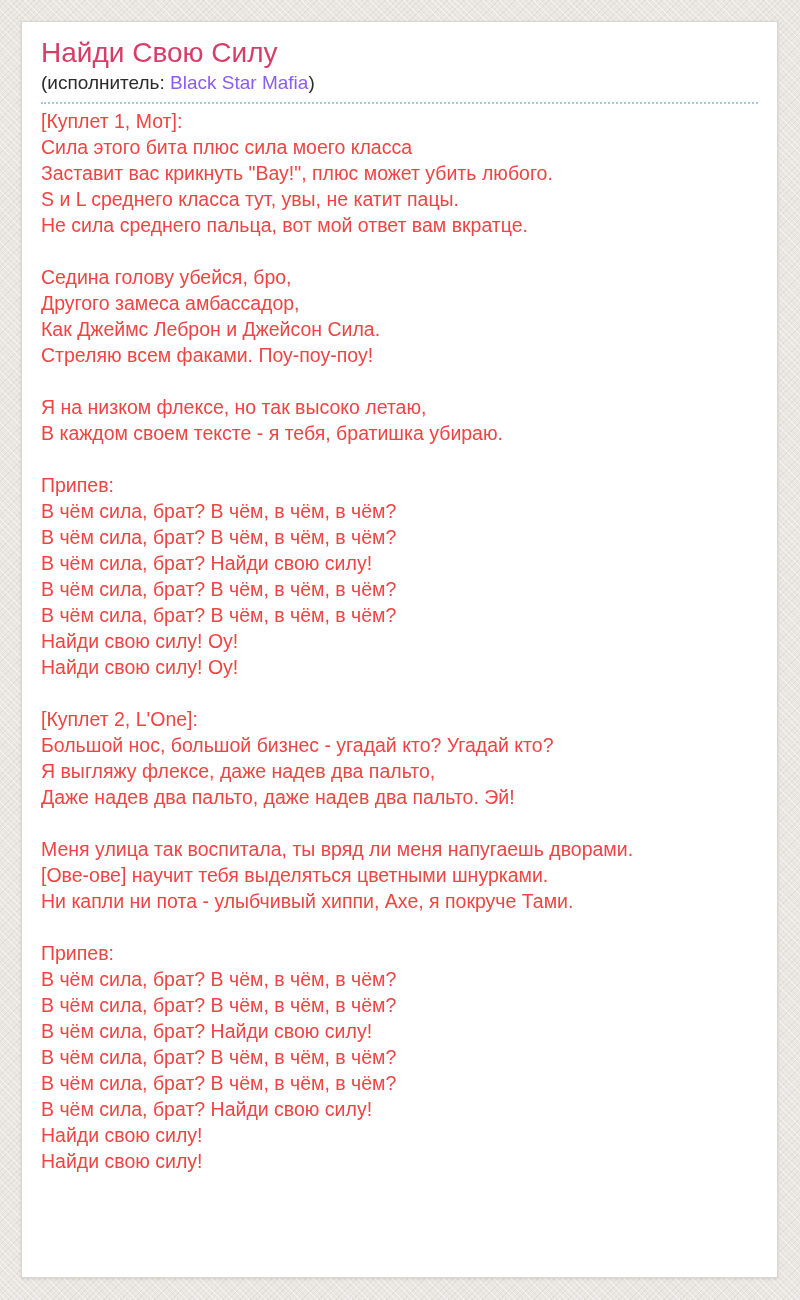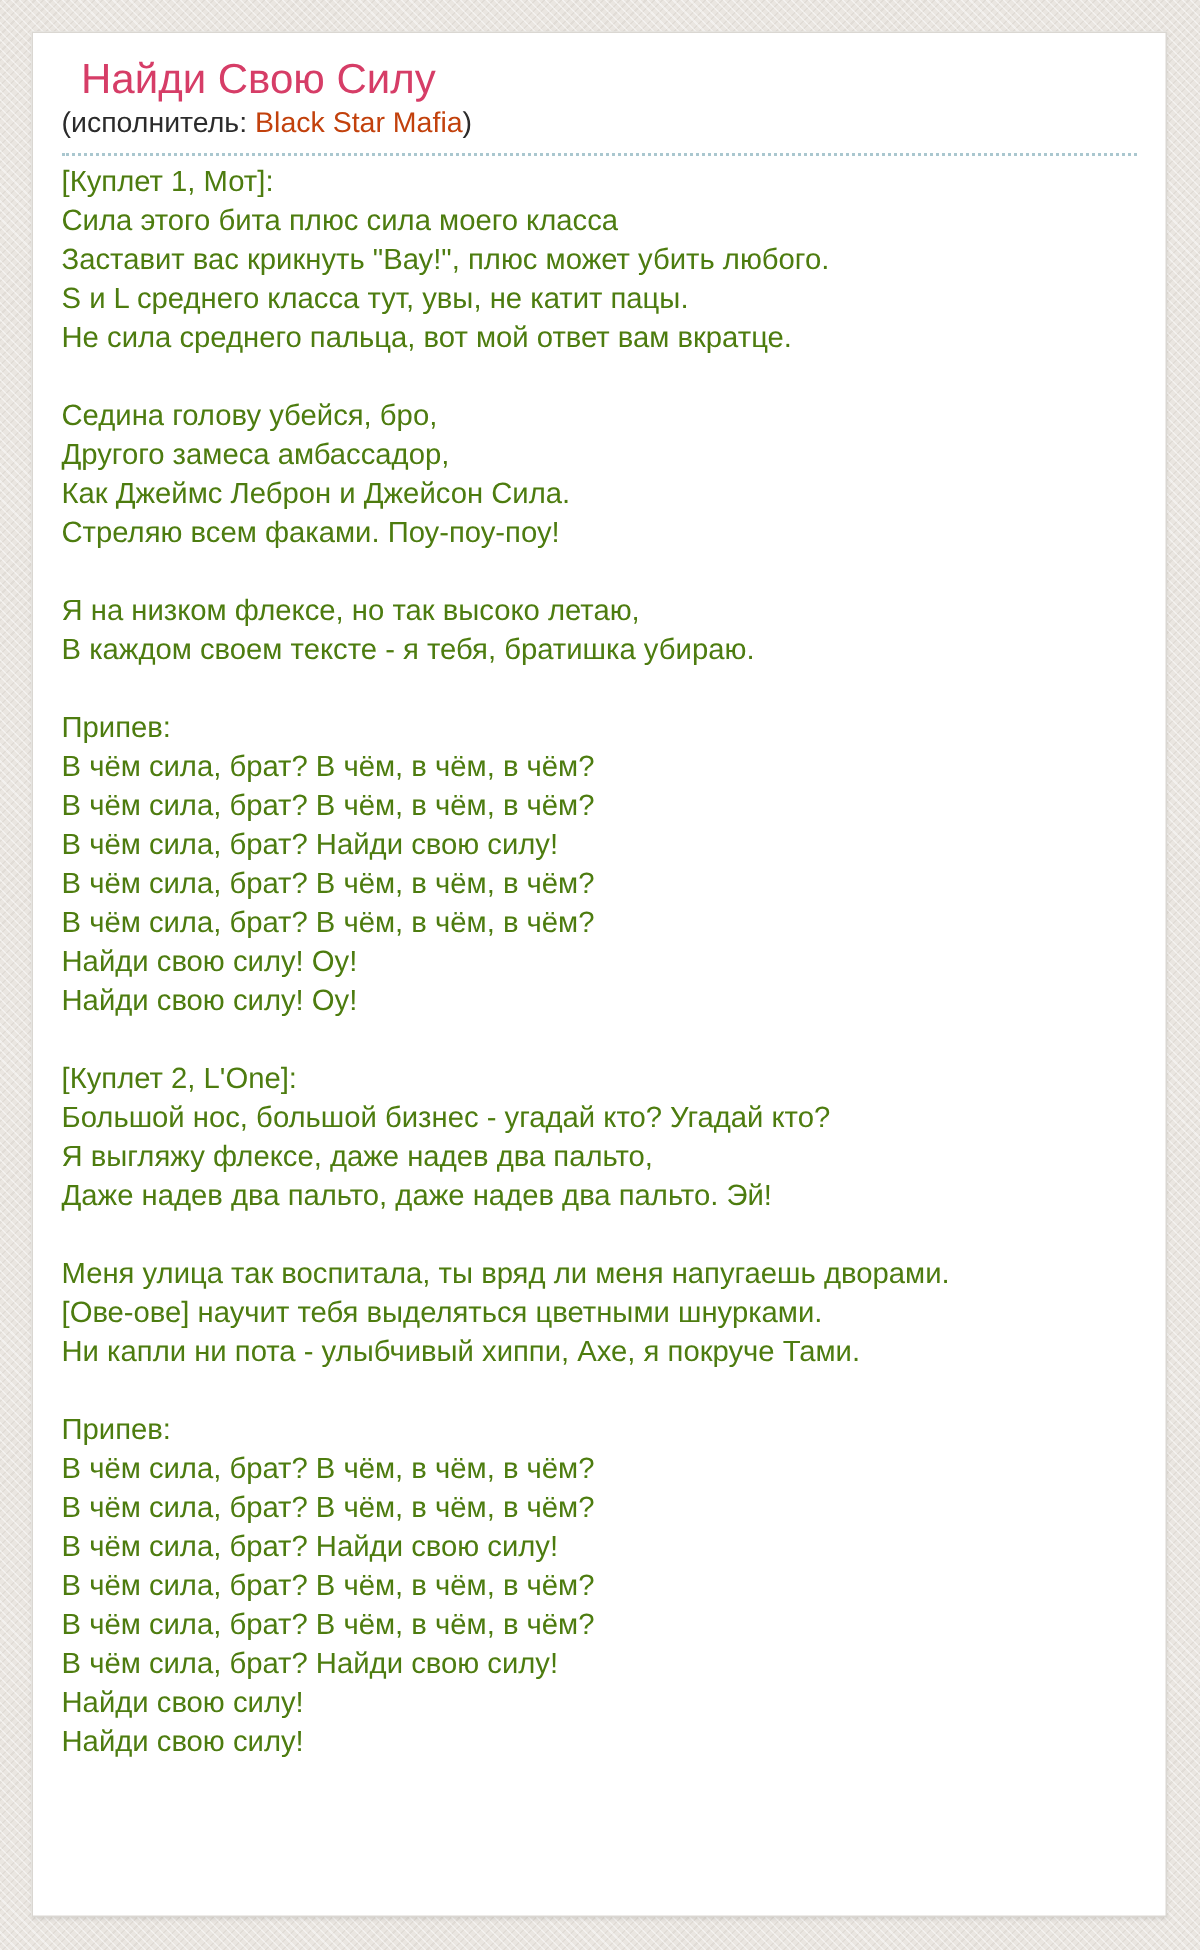--- a/index.html
+++ b/index.html
@@ -24,41 +24,41 @@
     background: #ffffff;
     border: 1px solid #dad7d2;
     box-shadow: 0 1px 3px rgba(0,0,0,0.10);
     padding: 0 19px;
   }
   .header {
     border-bottom: 2px dotted #aac7cf;
     padding-bottom: 7px;
   }
   .song-title {
-    margin: 16px 0 3px 13px;
+    margin: 16px 0 3px 0;
     font-size: 28px;
     line-height: 30px;
     font-weight: 400;
     color: #d63d67;
   }
   .artist-line {
     font-size: 19px;
     line-height: 24px;
     color: #2b2b2b;
   }
   .artist-link {
-    color: #c2410c;
+    color: #8b5cf6;
     text-decoration: none;
     cursor: pointer;
   }
   .lyrics {
     padding-top: 4px;
     font-size: 19.5px;
     line-height: 26px;
-    color: #4d7c0f;
+    color: #ef4444;
   }
   .lyric-line {
     min-height: 26px;
     white-space: pre-wrap;
   }
 </style>
 </head>
 <body>
 
 <div class="card">

